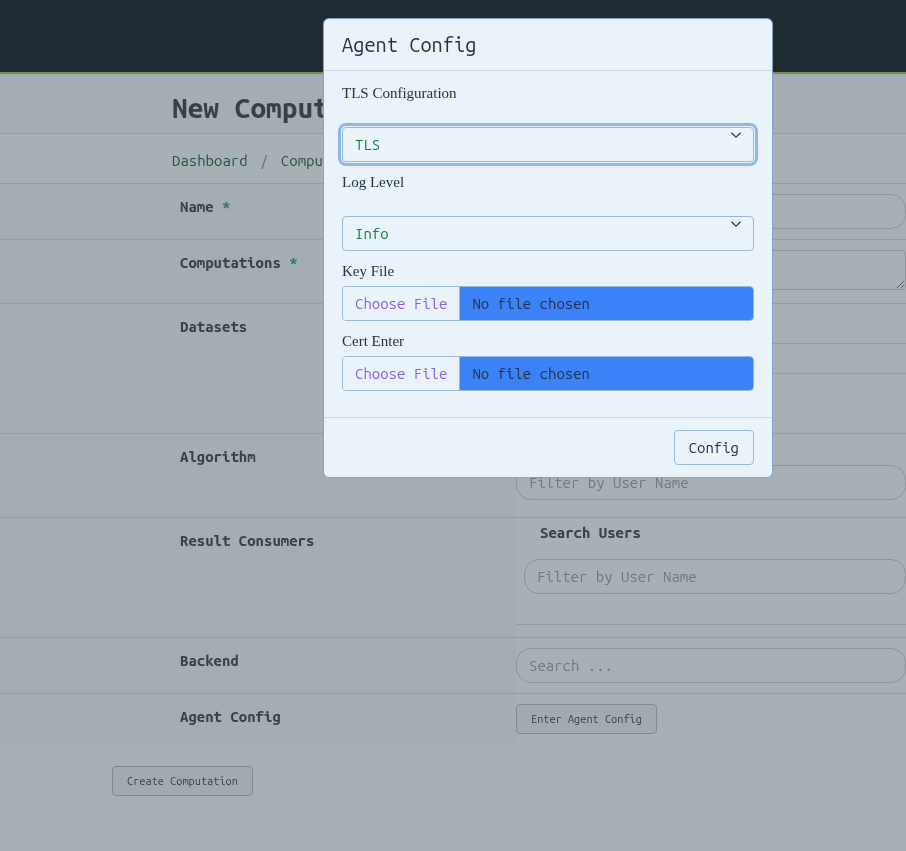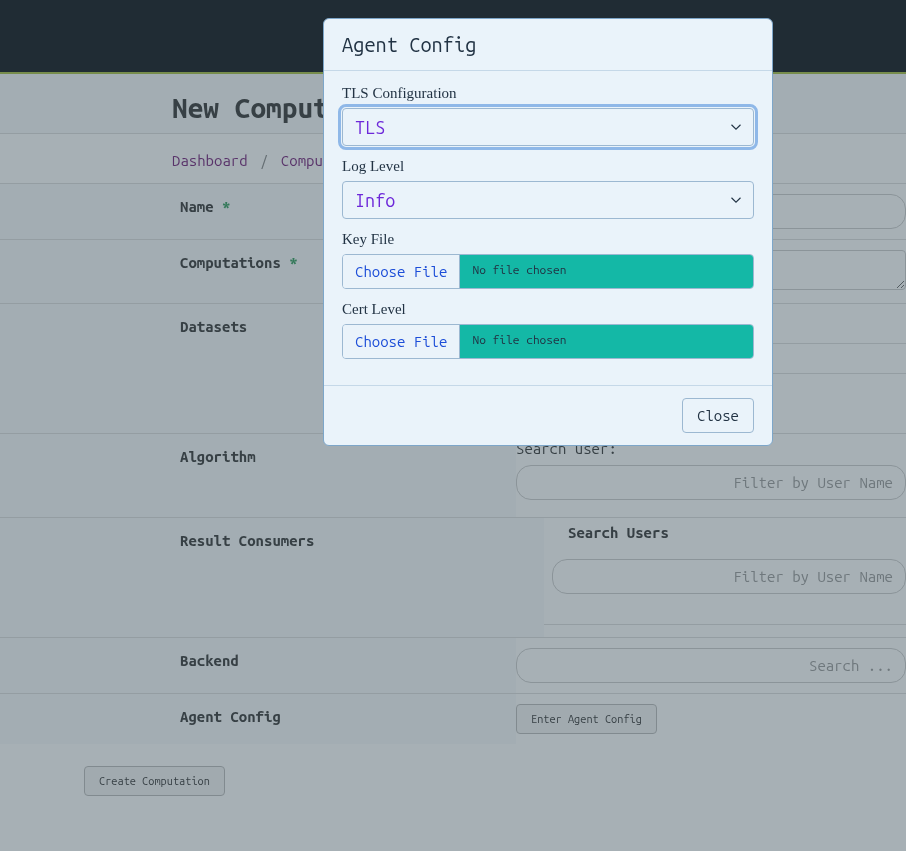--- a/index.html
+++ b/index.html
@@ -30,21 +30,21 @@
       font-size: 28px;
       font-weight: bold;
       color: #333;
     }
     .breadcrumb {
       padding: 18px 0 14px 172px;
       font-size: 15px;
       color: #555;
     }
     .breadcrumb a {
-      color: #701a75;
+      color: #14532d;
       text-decoration: none;
     }
     .breadcrumb-sep {
       color: #888;
       margin: 0 4px;
     }
     .req {
       color: #2e9b5a;
     }
     .search-label {
@@ -60,21 +60,20 @@
       margin-left: 180px;
     }
     .text-input {
       width: 100%;
       padding: 8px 12px;
       border: 1px solid #ccc;
       border-radius: 15px;
       font-size: 15px;
       font-family: inherit;
       color: #333;
-      text-align: right;
     }
     .text-input::placeholder {
       color: #999;
     }
     .textarea-input {
       width: 100%;
       height: 40px;
       padding: 8px 12px;
       border: 1px solid #ccc;
       border-radius: 4px;
@@ -85,21 +84,21 @@
       padding: 8px 14px;
       border: 1px solid #bbb;
       background: #f5f5f5;
       border-radius: 4px;
       font-size: 11px;
       font-family: inherit;
       cursor: pointer;
       color: #333;
     }
     .create-btn {
-      margin: 22px 0 0 84px;
+      margin: 22px 0 0 112px;
     }
     .form-row-grid {
         display: grid;
         grid-template-columns: 516px 1fr;
         border-top: 1px solid #ddd;
         background: #f7fafb;
     }
     .left-label{
         padding: 14px 0 14px 180px;
         font-size: 15px;
@@ -152,26 +151,27 @@
       font-size: 15px;
       color: #234;
       margin-bottom: 6px;
       font-family: Liberation Serif, serif;
     }
     .modal-select {
       width: 100%;
       padding: 8px 12px;
       border: 1px solid #9cb8d1;
       border-radius: 4px;
-      font-size: 18px;
+      font-size: 15px;
       font-family: inherit;
       background: #eaf3fa;
-      color: #6d28d9;
+      color: #15803d;
       appearance: none;
       position: relative;
+      margin-top: 19px;
     }
     .modal-select.focused {
       outline: 3px solid #8fb8e8;
       outline-offset: 1px;
     }
     .select-wrap {
       position: relative;
     }
     .chevron {
       position: absolute;
@@ -189,28 +189,28 @@
       overflow: hidden;
     }
     .file-btn {
       padding: 8px 12px;
       border: none;
       border-right: 1px solid #9cb8d1;
       background: #eaf3fa;
       font-size: 15px;
       font-family: inherit;
       cursor: pointer;
-      color: #1d4ed8;
+      color: #8b5cf6;
     }
     .file-status {
       padding: 8px 12px;
-      font-size: 12px;
+      font-size: 15px;
       color: #234;
       flex: 1;
-      background: #14b8a6;
+      background: #3b82f6;
     }
     .modal-footer {
       border-top: 1px solid #c5d8e8;
       padding: 12px 18px;
       text-align: right;
     }
     .close-btn {
       padding: 8px 14px;
       border: 1px solid #9cb8d1;
       background: #eaf3fa;
@@ -281,21 +281,21 @@
   <div class="left-label">
     <span>Algorithm</span>
   </div>
   <div class="right-cell" style="padding-top:6px;">
     <span class="search-label" style="margin-left:0;">Search user:</span>
     <input type="text" class="text-input" style="margin-top: 2px;" placeholder="Filter by User Name">
   </div>
 </div>
 
 
-<div class="form-row-grid" style="min-height:120px;gap:28px;">
+<div class="form-row-grid" style="min-height:120px;">
   <div class="left-label">
     <span>Result Consumers</span>
   </div>
   <div class="right-cell" style="padding-top:6px;">
     <span class="search-label bold" style="margin-left:24px;">Search Users</span>
     <input type="text" class="text-input" style="margin-left: 8px; width: calc(100% - 8px);" placeholder="Filter by User Name">
     <div class="inner-sep"></div>
   </div>
 </div>
 
@@ -356,27 +356,27 @@
 
     <div class="modal-field">
       <label>Key File</label>
       <div class="file-input-wrap">
         <button class="file-btn">Choose File</button>
         <span class="file-status">No file chosen</span>
       </div>
     </div>
 
     <div class="modal-field">
-      <label>Cert Level</label>
+      <label>Cert Enter</label>
       <div class="file-input-wrap">
         <button class="file-btn">Choose File</button>
         <span class="file-status">No file chosen</span>
       </div>
     </div>
 
   </div>
   <div class="modal-footer">
-    <button class="close-btn">Close</button>
+    <button class="close-btn">Config</button>
   </div>
 </div>
 
 
 
 
 </body></html>

